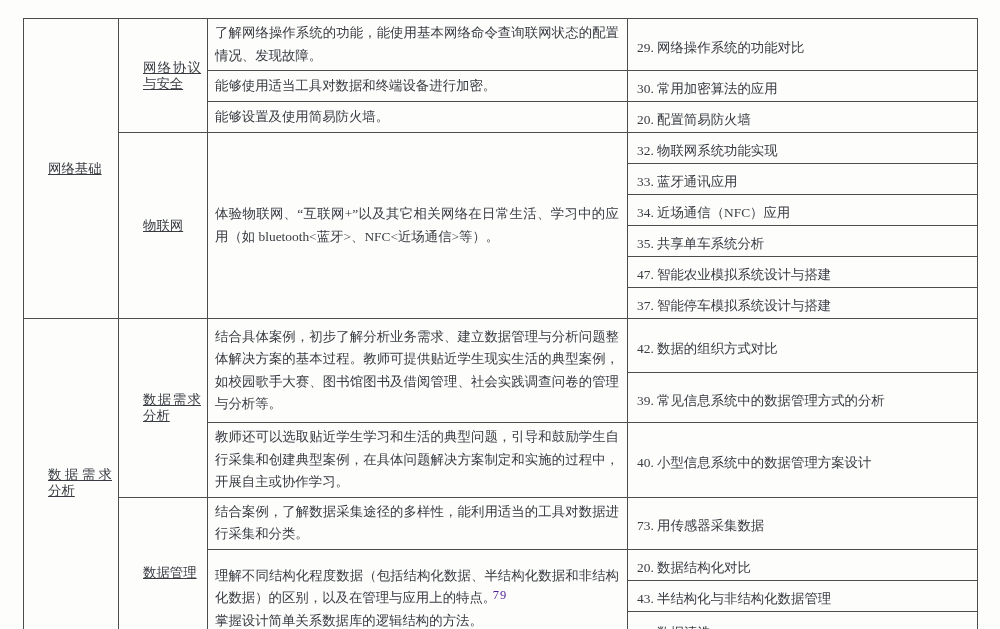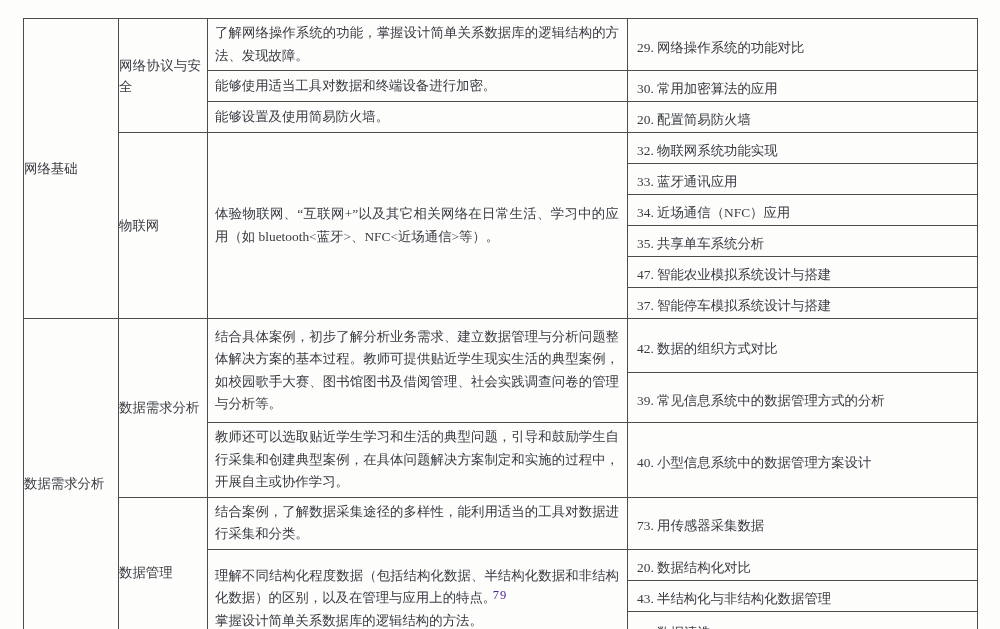--- a/index.html
+++ b/index.html
@@ -25,23 +25,24 @@
     width: 954px;
   }
   table.grid td {
     border: 1px solid #4d4d4d;
     vertical-align: middle;
     font-size: 13.4px;
     color: #383b41;
     overflow: hidden;
   }
   td.cat, td.topic {
-    padding: 2px 6px 2px 0;
-    line-height: 21px;
+    padding: 2px 6px 2px 24px;
+    line-height: 16px;
     text-align: justify;
+    text-decoration: underline;
   }
   td.desc {
     padding: 3px 8px 3px 7px;
     line-height: 22.5px;
     text-align: justify;
     white-space: pre-line;
   }
   td.item {
     padding: 8px 6px 2px 9px;
     line-height: 20px;
@@ -66,21 +67,21 @@
     <colgroup>
       <col style="width:95px">
       <col style="width:89px">
       <col style="width:420px">
       <col style="width:350px">
     </colgroup>
     <tbody>
       <tr style="height:44px">
         <td class="cat" rowspan="9">网络基础</td>
         <td class="topic" rowspan="3">网络协议与安全</td>
-        <td class="desc">了解网络操作系统的功能，掌握设计简单关系数据库的逻辑结构的方法、发现故障。</td>
+        <td class="desc">了解网络操作系统的功能，能使用基本网络命令查询联网状态的配置情况、发现故障。</td>
         <td class="item">29. 网络操作系统的功能对比</td>
       </tr>
       <tr style="height:24px">
         <td class="desc">能够使用适当工具对数据和终端设备进行加密。</td>
         <td class="item">30. 常用加密算法的应用</td>
       </tr>
       <tr style="height:21px">
         <td class="desc">能够设置及使用简易防火墙。</td>
         <td class="item">20. 配置简易防火墙</td>
       </tr>

